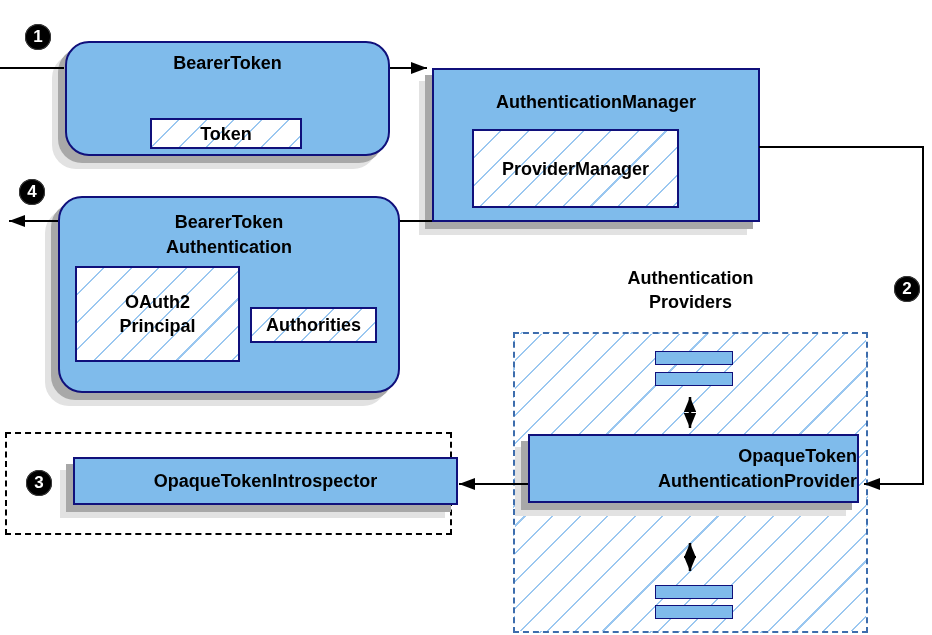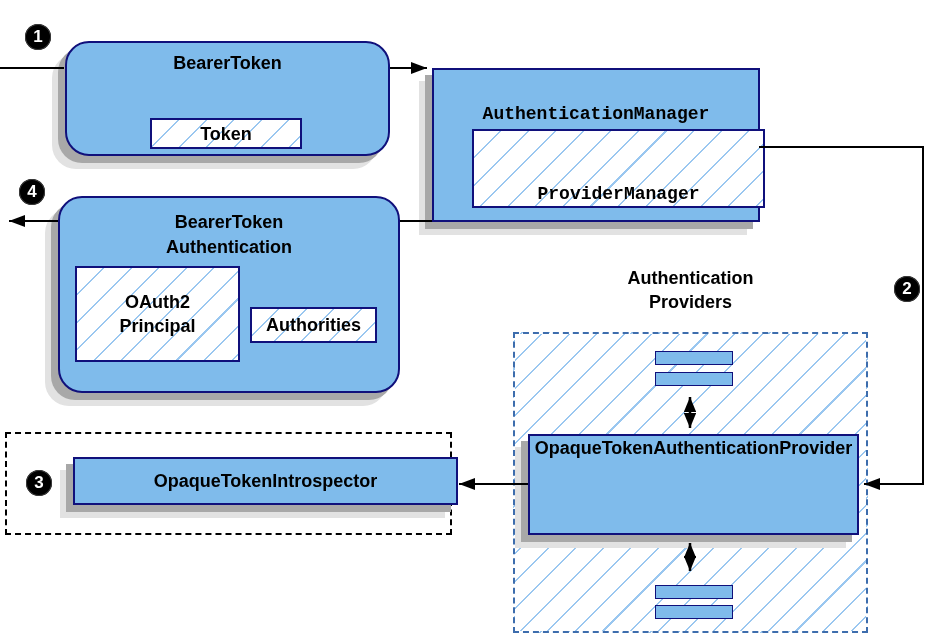--- a/index.html
+++ b/index.html
@@ -77,40 +77,40 @@
 
   <div class="dashedbox" style="left:5px;top:432px;width:447px;height:103px;"></div>
 
   <div class="node rounded" style="left:65px;top:3px;width:325px;height:115px;padding-top:8px;">
     <div>BearerToken</div>
     <div class="inner hatch" style="left:83px;top:75px;width:152px;height:31px;">
       <div>Token</div>
     </div>
   </div>
 
-  <div class="node" style="left:432px;top:68px;width:328px;height:154px;padding-top:32px;font-family:Liberation Mono, monospace;">
+  <div class="node" style="left:432px;top:68px;width:328px;height:154px;padding-top:20px;">
     <div>AuthenticationManager</div>
-    <div class="inner hatch" style="left:38px;top:59px;width:293px;height:79px;justify-content:flex-end;">
+    <div class="inner hatch" style="left:38px;top:59px;width:207px;height:79px;">
       <div>ProviderManager</div>
     </div>
   </div>
 
   <div class="node rounded" style="left:58px;top:158px;width:342px;height:197px;padding-top:12px;">
     <div>BearerToken</div>
     <div>Authentication</div>
     <div class="inner hatch" style="left:15px;top:68px;width:165px;height:96px;">
       <div>OAuth2</div>
       <div>Principal</div>
     </div>
     <div class="inner hatch" style="left:190px;top:109px;width:127px;height:36px;">
       <div>Authorities</div>
     </div>
   </div>
 
-  <div class="node" style="left:528px;top:434px;width:331px;height:101px;display:flex;flex-direction:row;align-items:flex-start;justify-content:center;">
+  <div class="node" style="left:528px;top:434px;width:331px;height:69px;display:flex;flex-direction:column;align-items:flex-end;justify-content:center;">
     <div>OpaqueToken</div>
     <div>AuthenticationProvider</div>
   </div>
 
   <div class="node" style="left:73px;top:457px;width:385px;height:48px;display:flex;align-items:center;justify-content:center;">
     <div>OpaqueTokenIntrospector</div>
   </div>
 
   <div class="badge" style="left:25px;top:24px;">1</div>
   <div class="badge" style="left:894px;top:276px;">2</div>

